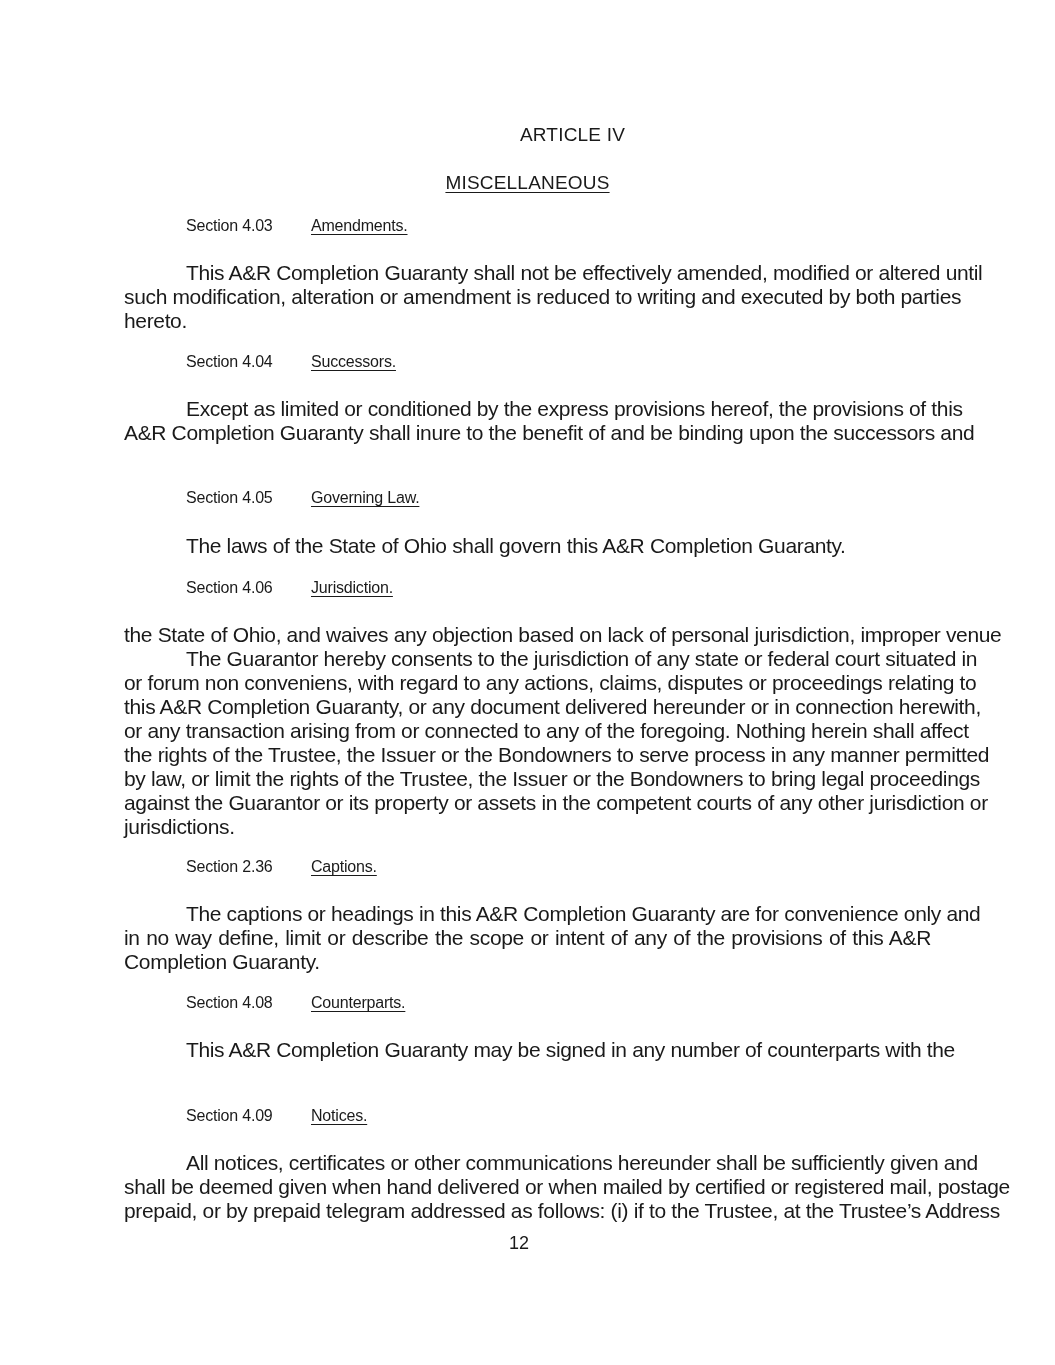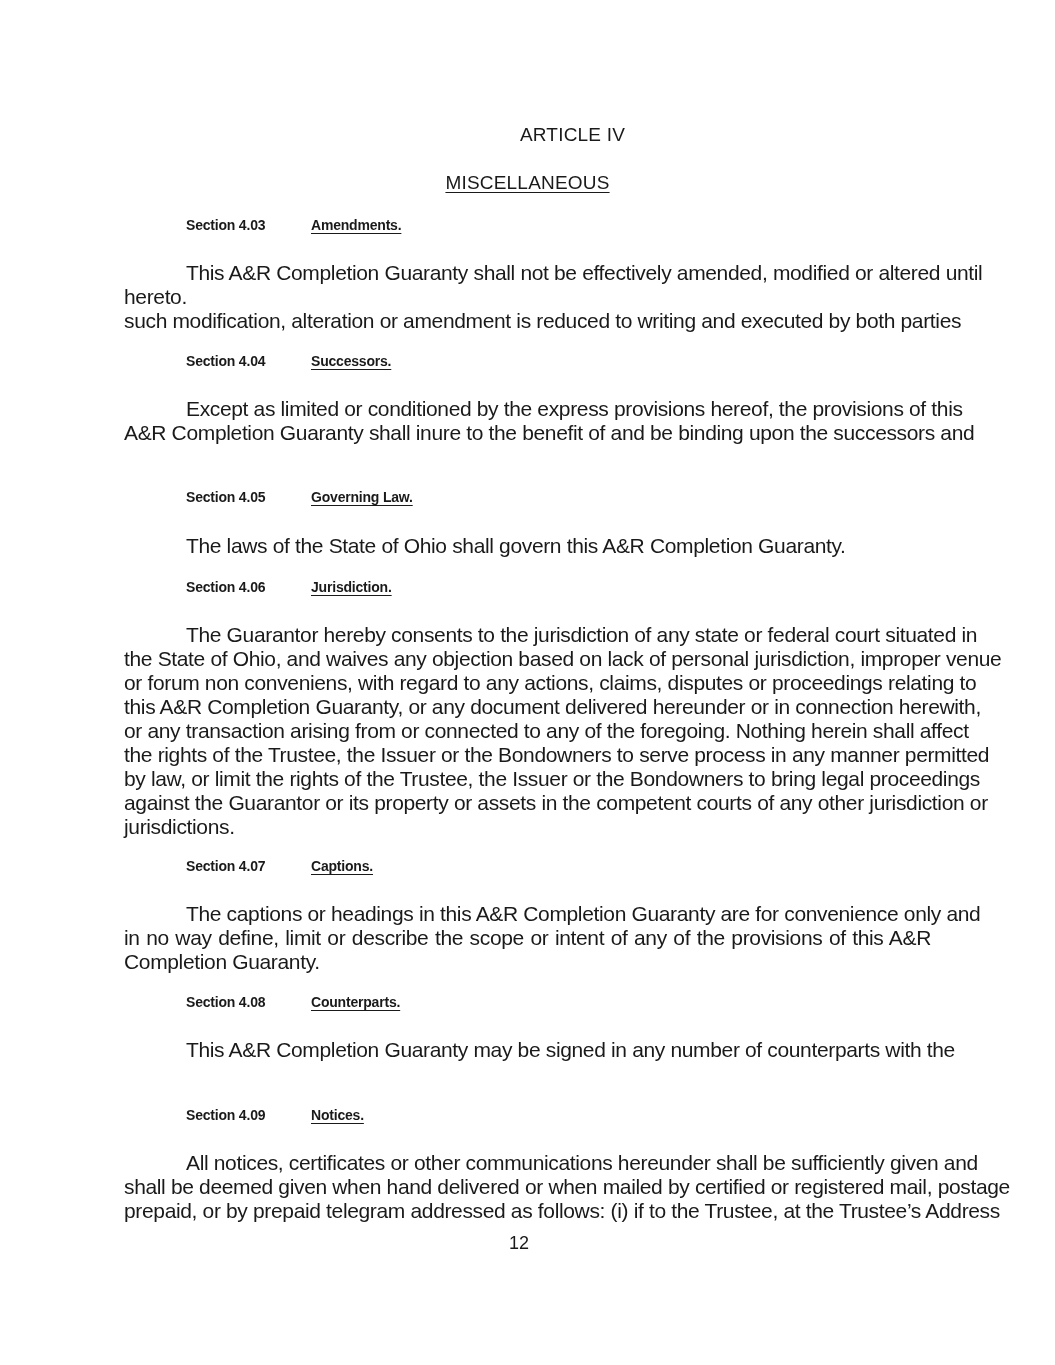--- a/index.html
+++ b/index.html
@@ -3,21 +3,21 @@
 <meta charset="utf-8">
 <style>
   html, body { margin: 0; padding: 0; background: #ffffff; }
   body { width: 1055px; height: 1365px; position: relative; overflow: hidden;
          font-family: "Liberation Sans", sans-serif; color: #1a1a1a; }
   .page { position: absolute; left: 0; top: 0; width: 1055px; height: 1365px; }
   .center { position: absolute; left: 0; width: 1055px; text-align: center; font-size: 19px; letter-spacing: 0.2px; }
   .article { top: 124px; padding-left: 45px; }
   .misc { top: 172px; }
   .misc span { text-decoration: underline; text-underline-offset: 3px; }
-  .heading { position: absolute; left: 186px; font-size: 14px; white-space: nowrap; letter-spacing: -0.2px; font-weight: bold; }
+  .heading { position: absolute; left: 186px; font-size: 16px; white-space: nowrap; letter-spacing: -0.2px; }
   .heading .num { display: inline-block; width: 125px; }
   .heading .title { text-decoration: underline; text-underline-offset: 3px; }
   .para { position: absolute; left: 124px; width: 807px; font-size: 21px; line-height: 24px; letter-spacing: -0.35px; }
   .para .ln { display: block; text-align: justify; text-align-last: justify; white-space: nowrap; height: 24px; }
   .para .ln.first { text-indent: 62px; }
   .para .ln.last { text-align-last: left; }
   .pagenum { position: absolute; left: 0; width: 1038px; top: 1233px; text-align: center; font-size: 18px; }
 </style>
 </head>
 <body>
@@ -25,22 +25,22 @@
 <div class="page">
 
   <div class="center article">ARTICLE IV</div>
   <div class="center misc"><span>MISCELLANEOUS</span></div>
 
   <div class="heading" style="top:217px">
     <span class="num">Section 4.03</span><span class="title">Amendments.</span>
   </div>
   <div class="para" style="top:261px">
     <span class="ln first">This A&amp;R Completion Guaranty shall not be effectively amended, modified or altered until</span>
+    <span class="ln">such modification, alteration or amendment is reduced to writing and executed by both parties</span>
     <span class="ln last">hereto.</span>
-    <span class="ln">such modification, alteration or amendment is reduced to writing and executed by both parties</span>
   </div>
 
   <div class="heading" style="top:353px">
     <span class="num">Section 4.04</span><span class="title">Successors.</span>
   </div>
   <div class="para" style="top:397px">
     <span class="ln first">Except as limited or conditioned by the express provisions hereof, the provisions of this</span>
     <span class="ln">A&amp;R Completion Guaranty shall inure to the benefit of and be binding upon the successors and</span>
   </div>
 
@@ -48,33 +48,33 @@
     <span class="num">Section 4.05</span><span class="title">Governing Law.</span>
   </div>
   <div class="para" style="top:534px; left:186px; width:745px">
     <span class="ln last">The laws of the State of Ohio shall govern this A&amp;R Completion Guaranty.</span>
   </div>
 
   <div class="heading" style="top:579px">
     <span class="num">Section 4.06</span><span class="title">Jurisdiction.</span>
   </div>
   <div class="para" style="top:623px">
+    <span class="ln">the State of Ohio, and waives any objection based on lack of personal jurisdiction, improper venue</span>
     <span class="ln first">The Guarantor hereby consents to the jurisdiction of any state or federal court situated in</span>
-    <span class="ln">the State of Ohio, and waives any objection based on lack of personal jurisdiction, improper venue</span>
     <span class="ln">or forum non conveniens, with regard to any actions, claims, disputes or proceedings relating to</span>
     <span class="ln">this A&amp;R Completion Guaranty, or any document delivered hereunder or in connection herewith,</span>
     <span class="ln">or any transaction arising from or connected to any of the foregoing.  Nothing herein shall affect</span>
     <span class="ln">the rights of the Trustee, the Issuer or the Bondowners to serve process in any manner permitted</span>
     <span class="ln">by law, or limit the rights of the Trustee, the Issuer or the Bondowners to bring legal proceedings</span>
     <span class="ln">against the Guarantor or its property or assets in the competent courts of any other jurisdiction or</span>
     <span class="ln last">jurisdictions.</span>
   </div>
 
   <div class="heading" style="top:858px">
-    <span class="num">Section 4.07</span><span class="title">Captions.</span>
+    <span class="num">Section 2.36</span><span class="title">Captions.</span>
   </div>
   <div class="para" style="top:902px">
     <span class="ln first">The captions or headings in this A&amp;R Completion Guaranty are for convenience only and</span>
     <span class="ln">in no way define, limit or describe the scope or intent of any of the provisions of this A&amp;R</span>
     <span class="ln last">Completion Guaranty.</span>
   </div>
 
   <div class="heading" style="top:994px">
     <span class="num">Section 4.08</span><span class="title">Counterparts.</span>
   </div>

